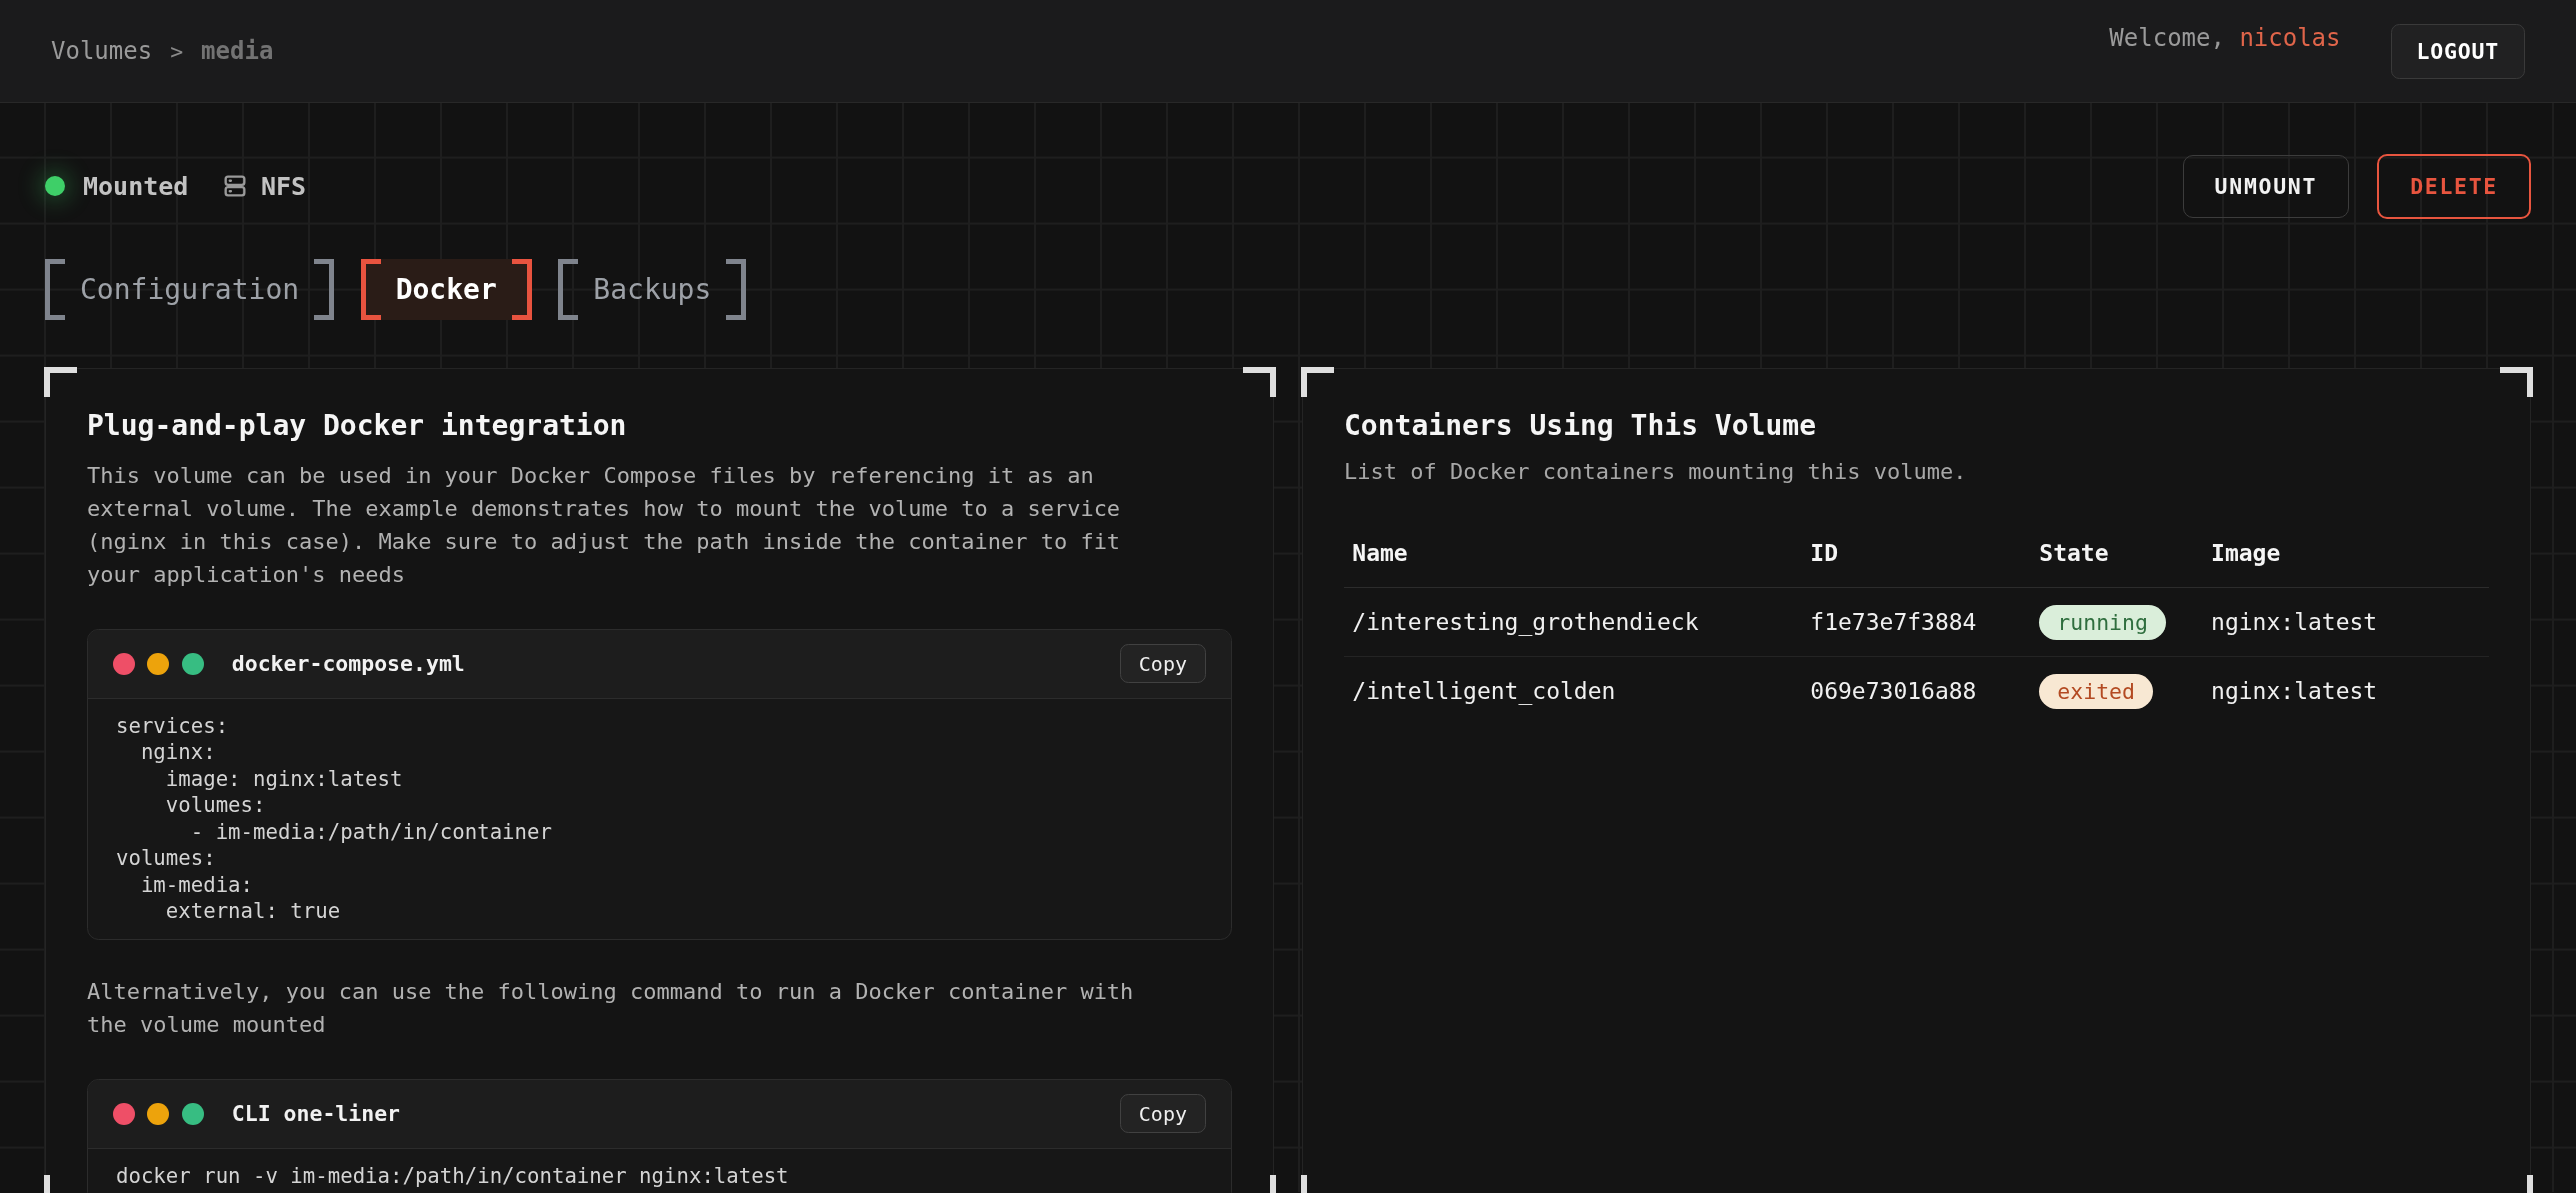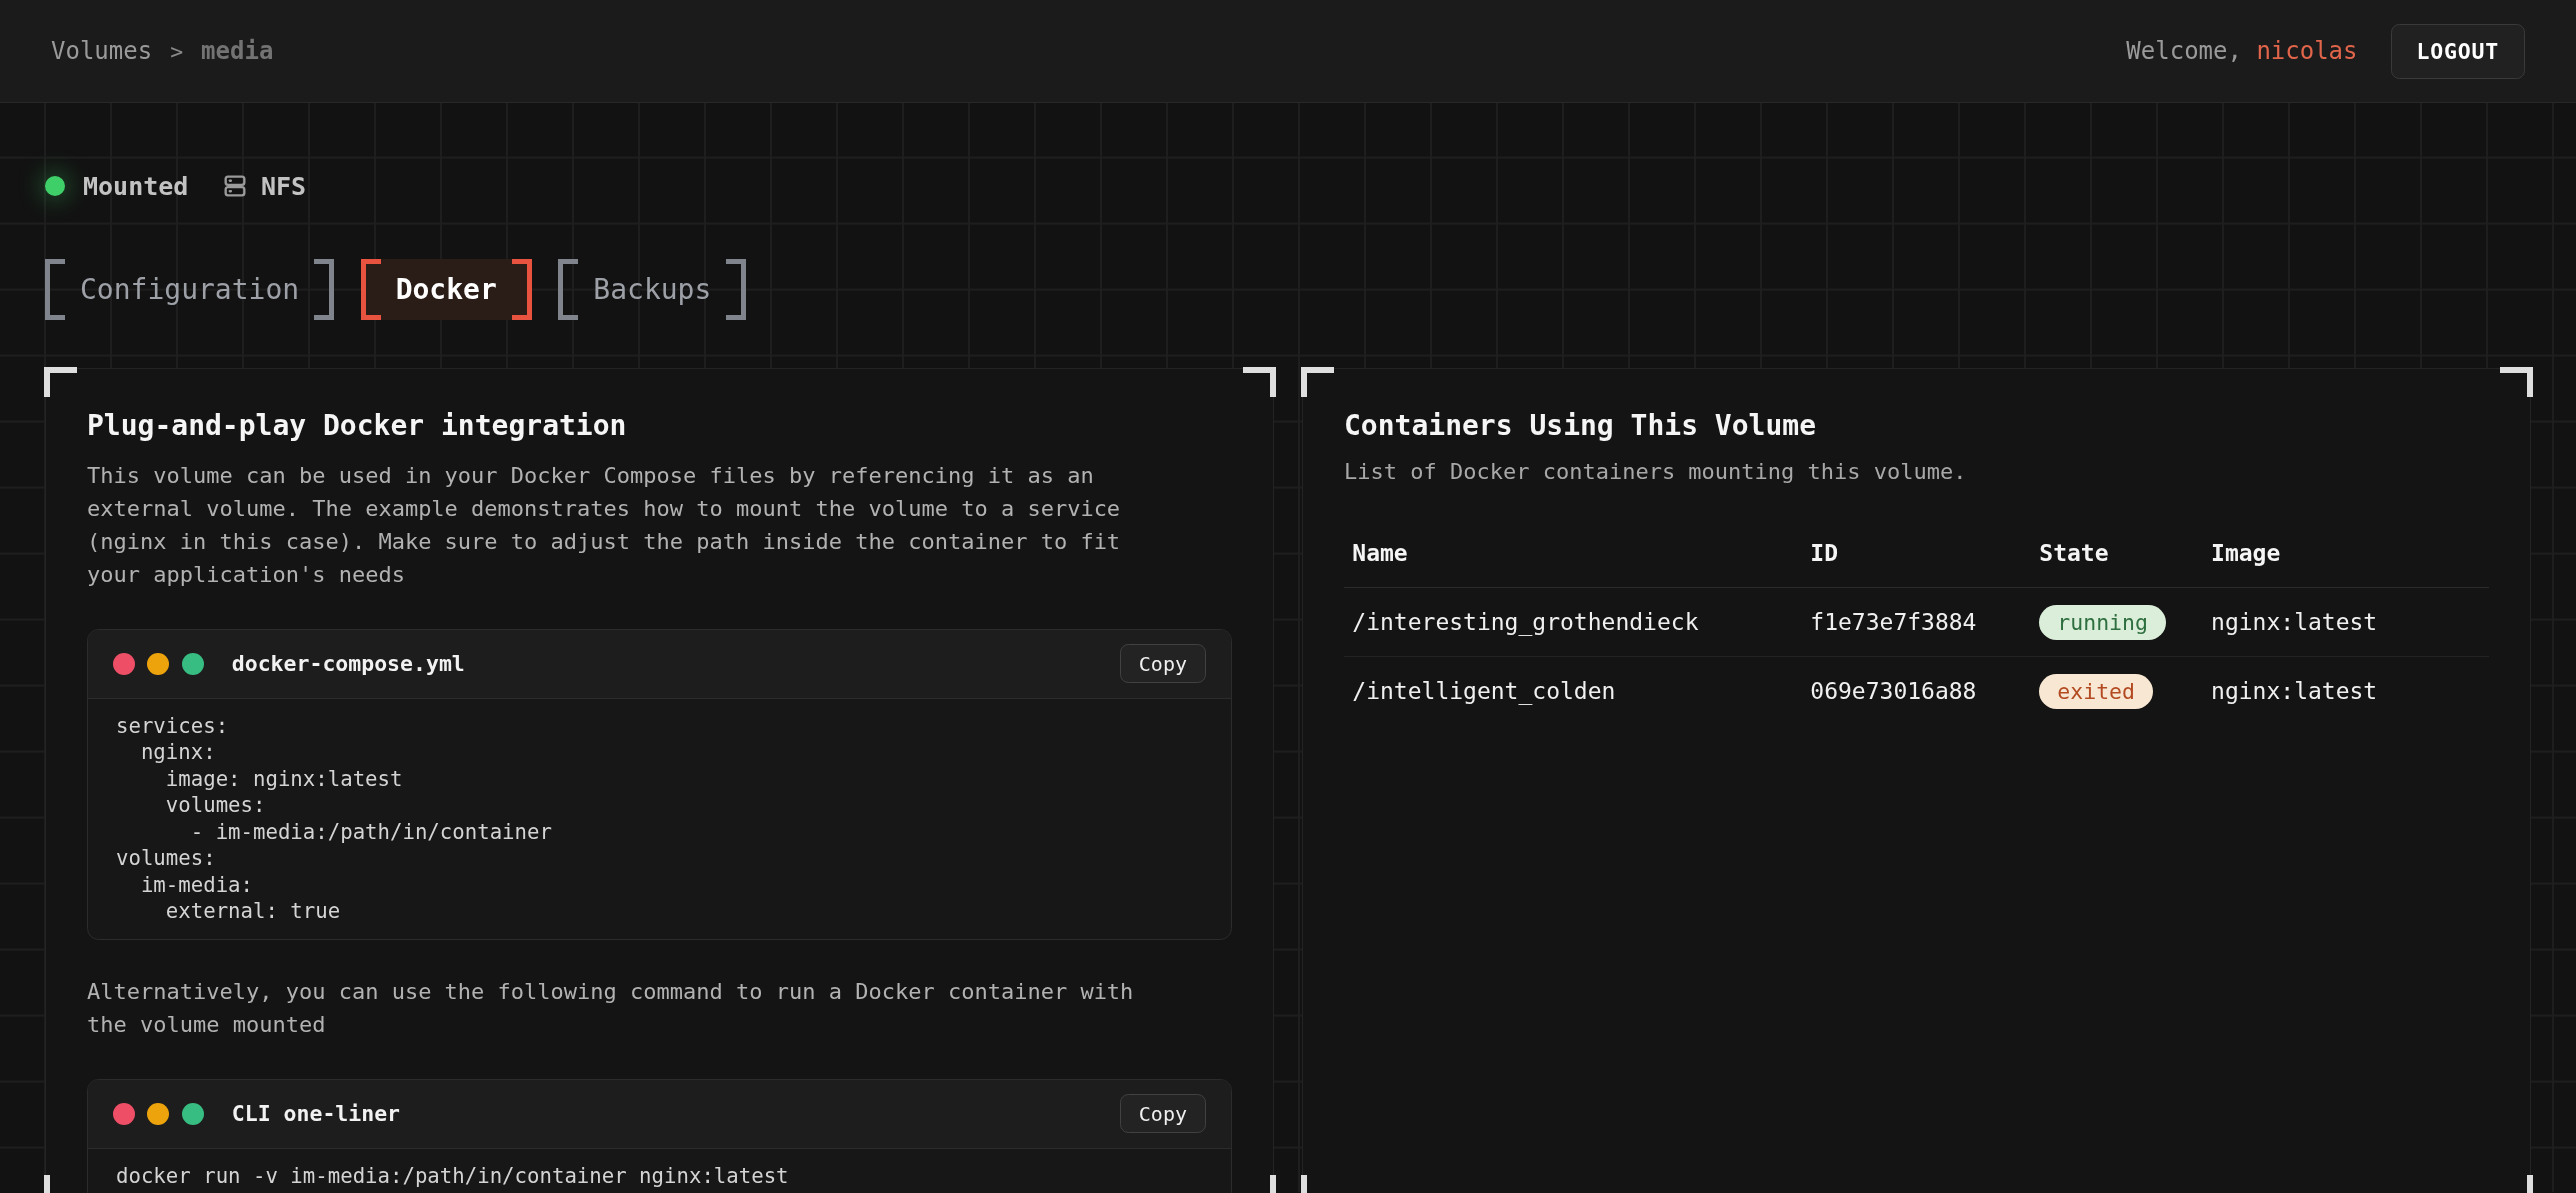--- a/index.html
+++ b/index.html
@@ -13,21 +13,21 @@
   
   .header-bar {
     height:103px; background:#1b1b1c; border-bottom:1.7px solid #282828;
     display:flex; align-items:center; justify-content:space-between;
     padding:0 51px;
   }
   .breadcrumb { display:flex; align-items:center; gap:18px; font-size:24px; }
   .crumb-root { color:#9a9a9a; cursor:pointer; }
   .crumb-sep { color:#8a8a8a; font-size:21.5px; }
   .crumb-current { color:#737373; font-weight:bold; }
-  .header-right { display:flex; align-items:center; gap:33px; }
+  .header-right { display:flex; gap:50px; }
   .welcome { font-size:24px; color:#9a9a9a; }
   .welcome .username { color:#e0654a; }
   .logout-btn {
     background:#212122; border:1.7px solid #3a3a3a; border-radius:8.3px;
     color:#ffffff; font-weight:bold; font-size:21.5px; letter-spacing:0.8px;
     padding:14px 25px; font-family:inherit; cursor:pointer;
   }
 
   
   .main {
@@ -163,20 +163,24 @@
         <span>
           <svg width="28" height="28" viewBox="0 0 24 24" fill="none" stroke="#9a9a9a" stroke-width="2" stroke-linecap="round">
             <rect x="4" y="4" width="16" height="7" rx="2"></rect>
             <rect x="4" y="13" width="16" height="7" rx="2"></rect>
             <line x1="7.5" y1="7.5" x2="8.5" y2="7.5"></line>
             <line x1="7.5" y1="16.5" x2="8.5" y2="16.5"></line>
           </svg>
         </span>
         <span class="status-label">NFS</span>
       </div>
+    </div>
+    <div class="status-actions">
+      <button class="action-btn unmount-btn">UNMOUNT</button>
+      <button class="action-btn delete-btn">DELETE</button>
     </div>
   </div>
 
   <div class="tab-bar">
     <div class="tab">Configuration</div>
     <div class="tab active">Docker</div>
     <div class="tab">Backups</div>
   </div>
 
   <div class="panels">

